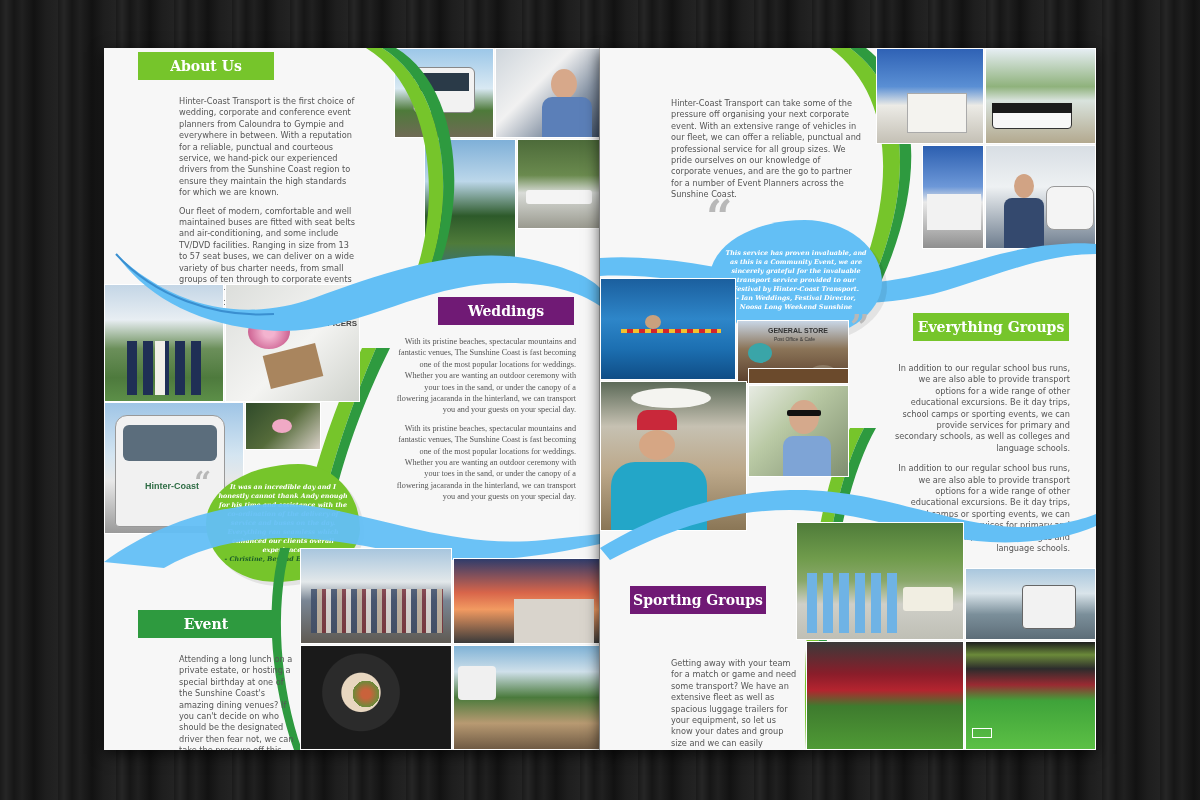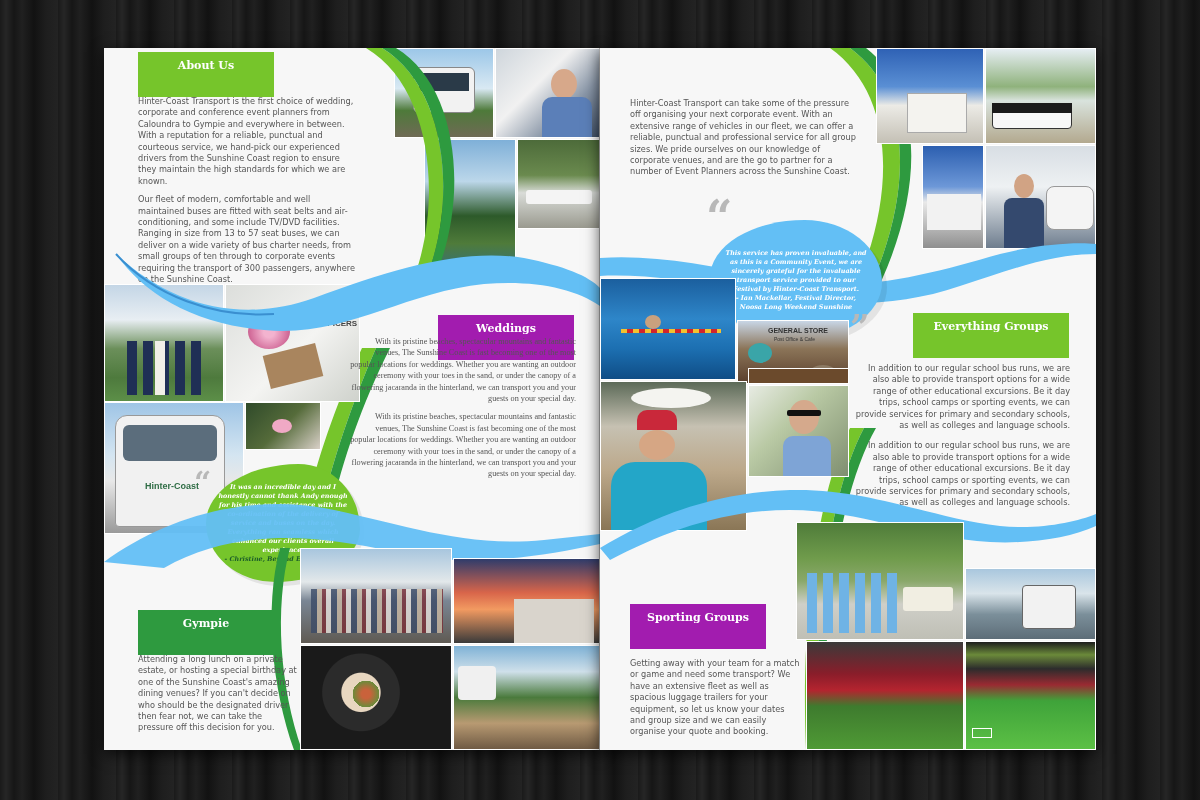--- a/index.html
+++ b/index.html
@@ -19,40 +19,40 @@
     box-shadow: 0 4px 14px rgba(0,0,0,0.7);
   }
   #page-left { left: 104px; }
   #page-right { left: 600px; }
   .spine { position:absolute; left:599px; top:48px; width:2px; height:702px; background: rgba(0,0,0,0.25); }
 
   .photo { position: absolute; overflow: hidden; border: 1px solid #fff; }
 
   .heading {
     position: absolute;
-    height: 45px;
+    height: 28px;
     color: #fff;
     font-family: "DejaVu Serif", serif;
-    font-size: 11px;
+    font-size: 14px;
     font-weight: bold;
     text-align: center;
     line-height: 28px;
   }
   .h-lime { background: #76c52b; }
   .h-green { background: #2e9a3f; }
-  .h-blue { background: #a21caf; margin-top: 18px; }
+  .h-blue { background: #701a75; }
 
   .body-text {
     position: absolute;
     font-family: "DejaVu Sans", sans-serif;
     font-size: 8.2px;
     line-height: 11.4px;
     color: #555;
   }
-  .body-text p { margin-bottom: 7px; }
+  .body-text p { margin-bottom: 7px; margin-left: 41px; }
   .right-align { text-align: right; }
 
   .wave { position: absolute; pointer-events: none; }
 
   .quote-bubble {
     position: absolute;
     color: #fff;
     font-family: "DejaVu Serif", serif;
     font-style: italic;
     font-weight: bold;
@@ -153,21 +153,21 @@
   <div class="photo" style="left:349px;top:510px;width:147px;height:86px;background:linear-gradient(180deg,#2f3c6b 0%,#d8654a 40%,#f29a61 60%,#3a3a3a 100%);">
     <div style="position:absolute;left:60px;top:40px;width:80px;height:46px;background:#d9d4cc;"></div>
   </div>
   <div class="photo" style="left:196px;top:597px;width:152px;height:105px;background:radial-gradient(circle at 40% 45%,#e8d7c0 0 18%,#2b2b2b 19% 36%,#1a1a1a 37% 100%);">
     <div style="position:absolute;left:48px;top:34px;width:34px;height:28px;border-radius:50%;background:radial-gradient(circle,#c9623b 20%,#6a8b3a 60%,transparent 61%);"></div>
   </div>
   <div class="photo" style="left:349px;top:597px;width:147px;height:105px;background:linear-gradient(180deg,#7fb2d6 0%,#cfe0ea 25%,#4a7a3c 50%,#b89a72 75%,#6f5a44 100%);">
     <div style="position:absolute;left:4px;top:20px;width:38px;height:34px;background:#f0f0f0;border-radius:4px;"></div>
   </div>
 
-  <div class="heading h-green" style="left:34px;top:562px;width:136px;">Gympie</div>
+  <div class="heading h-green" style="left:34px;top:562px;width:136px;">Event</div>
   <div class="body-text" style="left:34px;top:606px;width:160px;">
     <p>Attending a long lunch on a private estate, or hosting a special birthday at one of the Sunshine Coast's amazing dining venues? If you can't decide on who should be the designated driver then fear not, we can take the pressure off this decision for you.</p>
   </div>
 </div>
 
 <div class="spine"></div>
 
 <div class="page" id="page-right">
 
   <svg class="wave" style="left:0;top:0" width="496" height="702" viewBox="0 0 496 702">
@@ -198,21 +198,21 @@
   </div>
 
   <svg class="wave" style="left:0;top:0" width="496" height="702" viewBox="0 0 496 702">
     <path d="M0,210 C60,206 120,220 180,232 C260,246 330,226 400,206 C440,196 476,194 496,196 L496,206 C450,206 410,222 360,238 C290,262 220,258 150,244 C90,232 40,226 0,228 Z" fill="#63bff5"></path>
   </svg>
 
   <div class="quote-bubble" style="left:110px;top:172px;width:172px;height:120px;background:#63bff5;border-radius:55% 45% 50% 50% / 48% 52% 48% 52%;padding:10px 12px;box-shadow:5px 5px 0 rgba(0,0,0,0.08);">
     <div>
       <span>This service has proven invaluable, and as this is a Community Event, we are sincerely grateful for the invaluable transport service provided to our Festival by Hinter-Coast Transport.</span>
       <br>
-      <span>- Ian Mackellar, Festival Director,</span>
+      <span>- Ian Weddings, Festival Director,</span>
       <br>
       <span>Noosa Long Weekend Sunshine</span>
     </div>
   </div>
   <div class="quote-mark" style="left:106px;top:146px;">“</div>
   <div class="quote-mark" style="left:250px;top:262px;font-size:34px;">”</div>
 
   <div class="photo" style="left:0;top:230px;width:136px;height:102px;background:linear-gradient(180deg,#1b5f9e 0%,#2e86c9 40%,#1c6fb1 70%,#0f4d86 100%);">
     <div style="position:absolute;left:20px;top:50px;width:100px;height:4px;background:repeating-linear-gradient(90deg,#f2c230 0 6px,#d2242b 6px 12px);"></div>
     <div style="position:absolute;left:44px;top:36px;width:16px;height:14px;border-radius:50%;background:#c9a17e;"></div>

